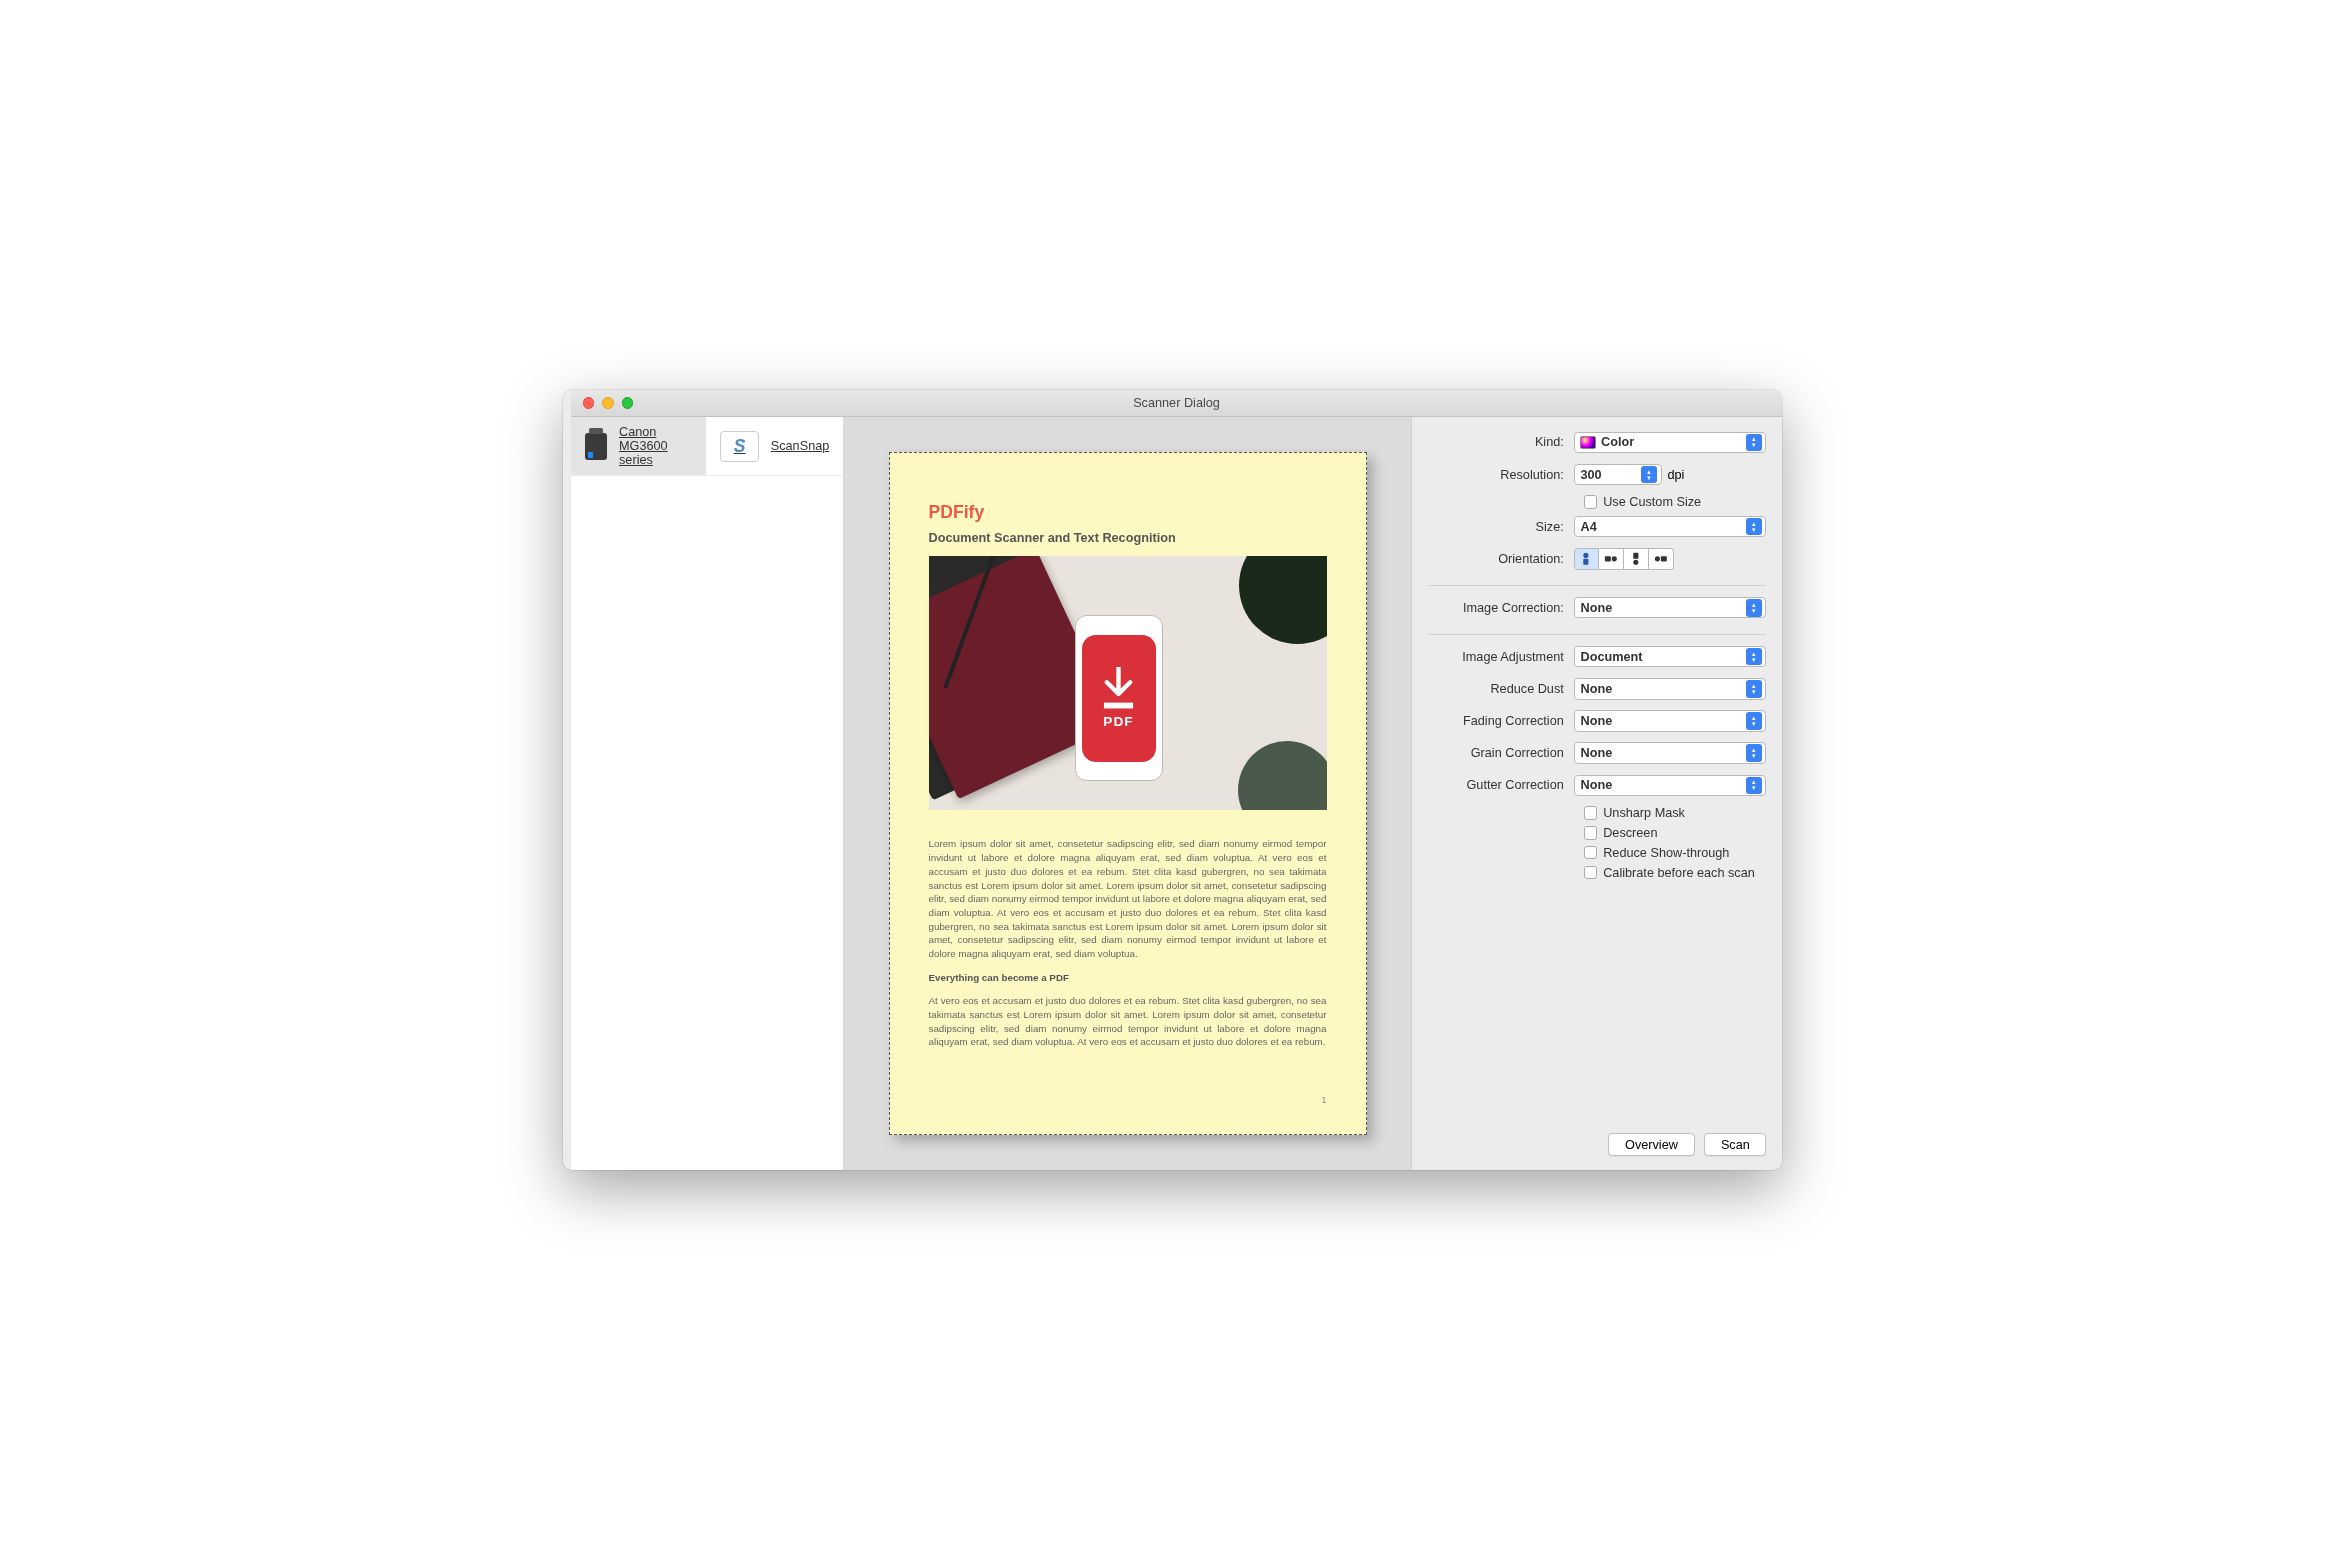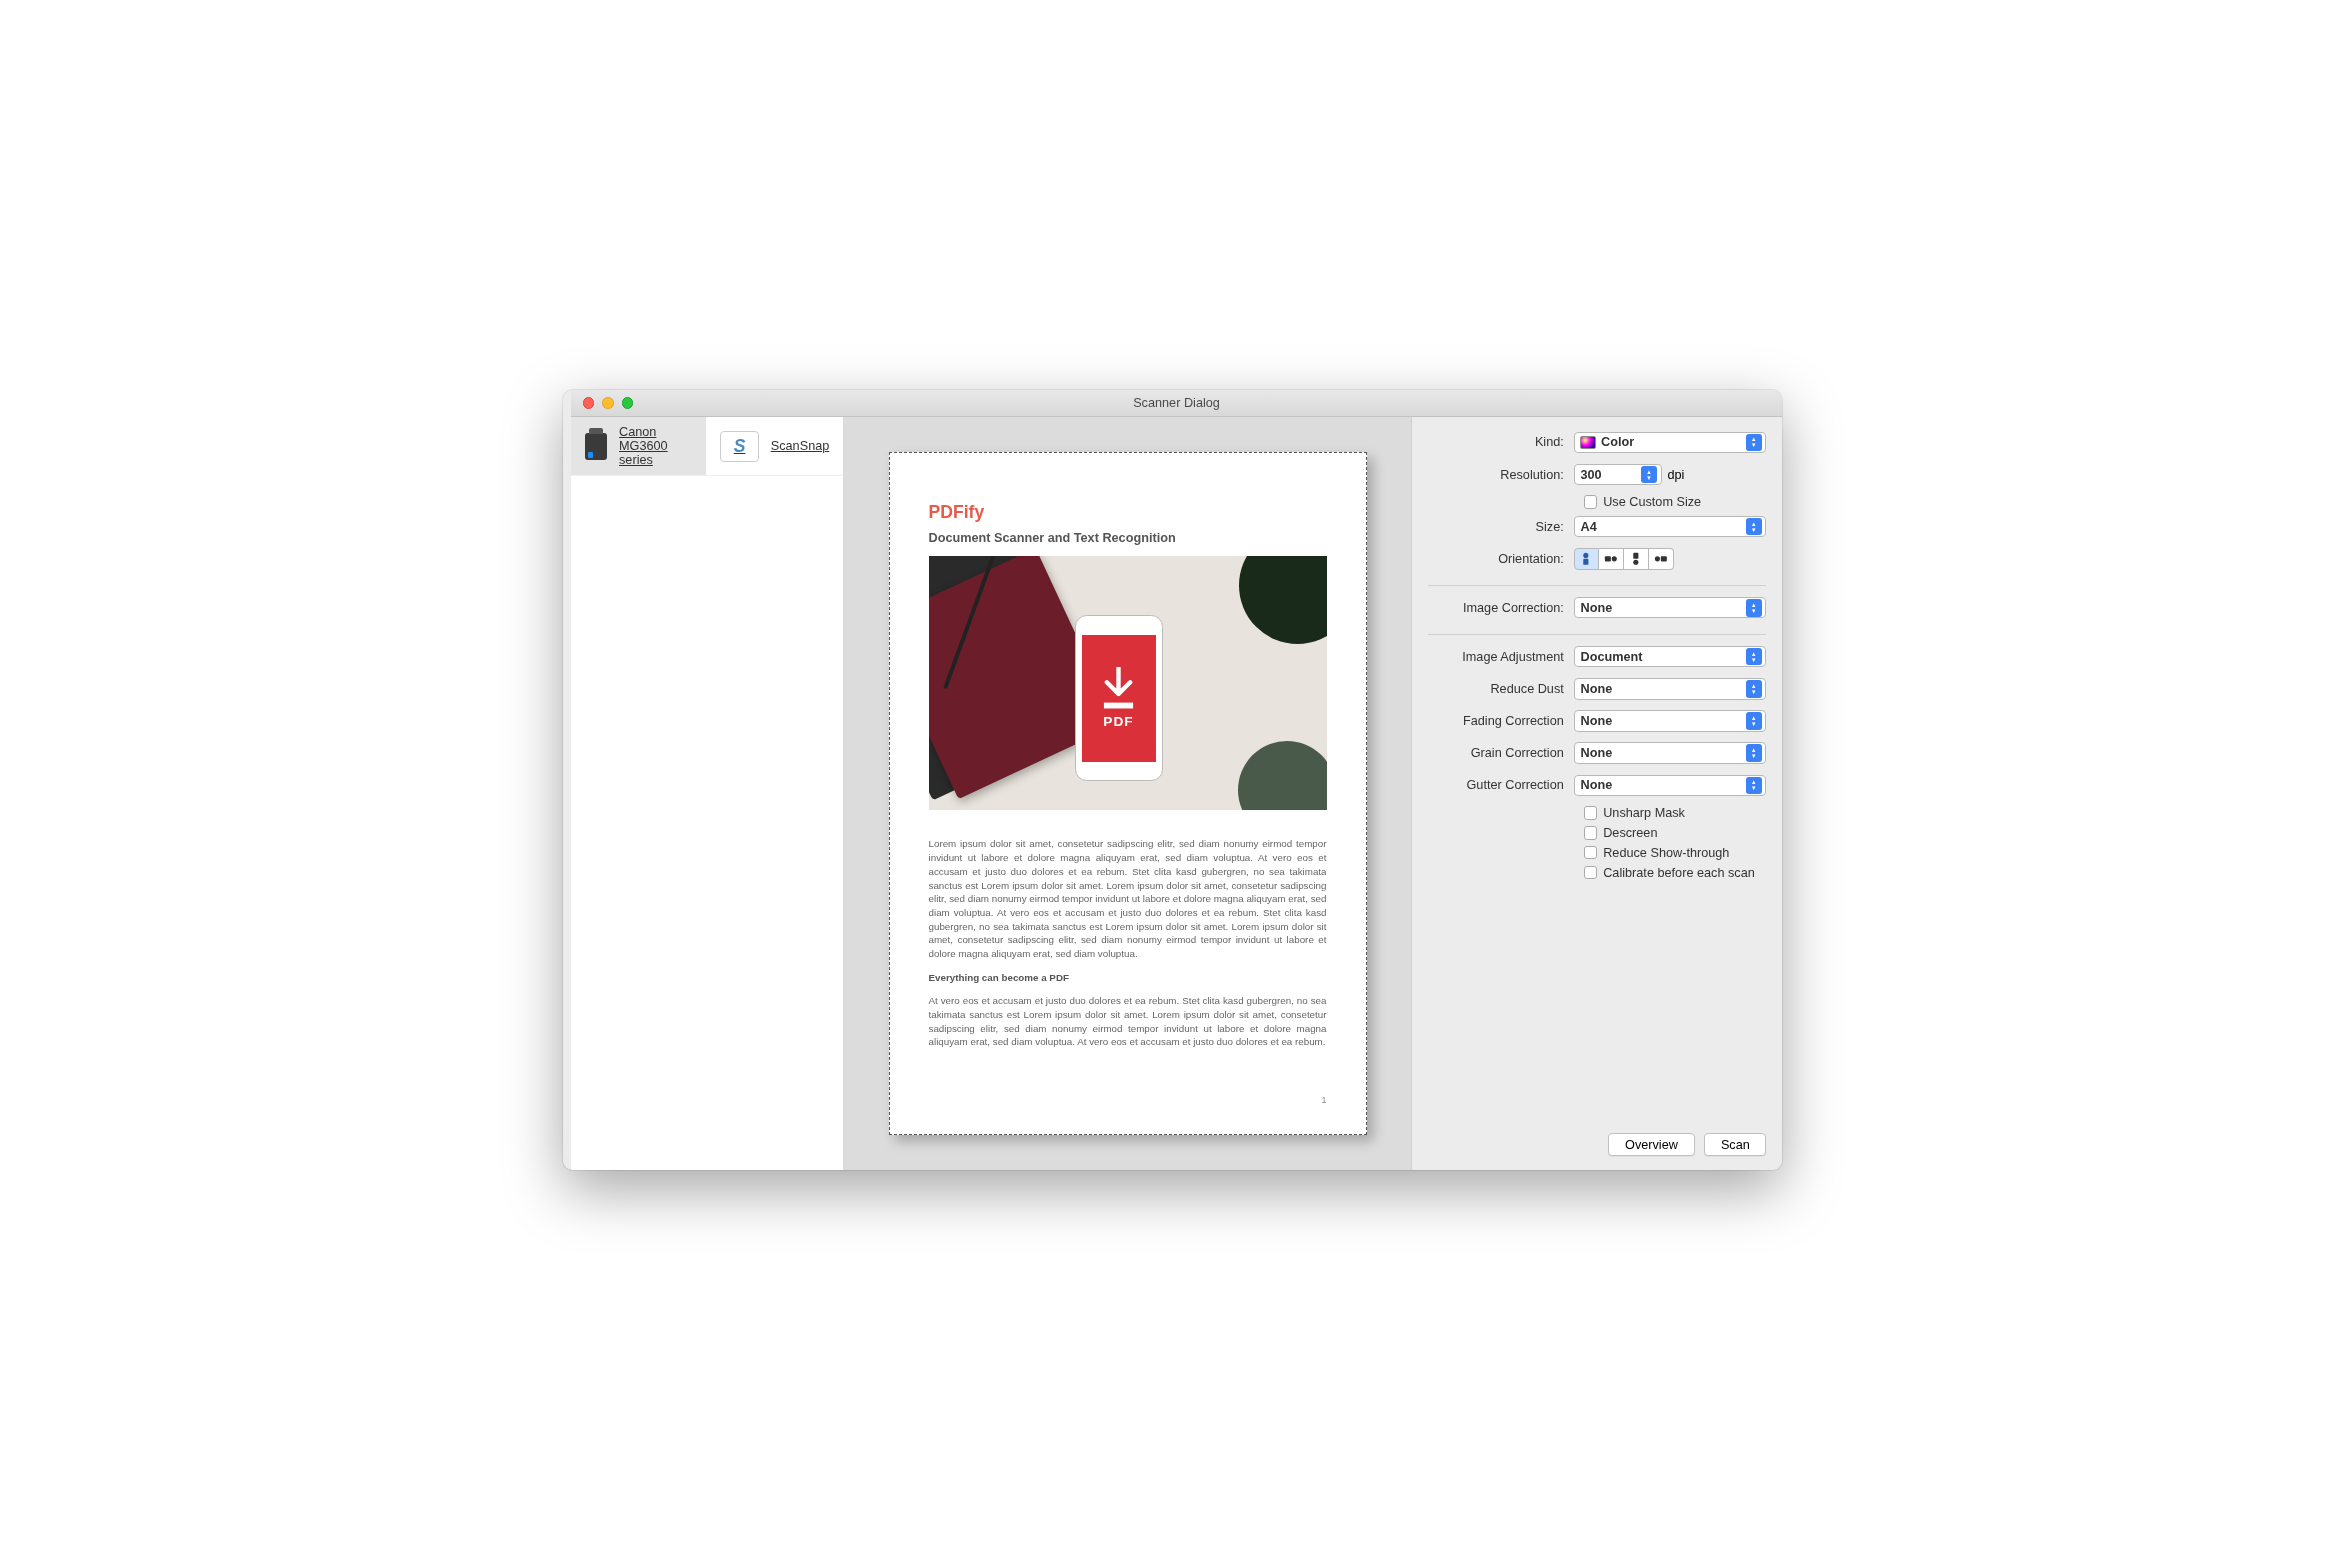--- a/index.html
+++ b/index.html
@@ -81,21 +81,21 @@
     display:flex; align-items:center; justify-content:center;
     font-weight:bold; font-style:italic; color:#4a8bc5; font-size:17.6px;
   }
   .sidebar-spacer { flex:1; background:repeating-linear-gradient(#fff,#fff 59px,#f9f9f9 59px,#f9f9f9 117px); }
   
   .preview-pane {
     flex:1; background:#dcdcdc; display:flex; align-items:center; justify-content:center;
     padding:9.8px;
   }
   .scan-preview {
-    width:478px; height:683px; background:#ffffff;
+    width:478px; height:683px; background:#fef9c3;
     border:1px dashed #555;
     box-shadow: 5.9px 5.9px 11.7px rgba(0,0,0,0.25);
     padding:49px 39px 29px 39px;
     font-size:9.8px; color:#5a5a5a;
     position:relative;
   }
   .scan-preview h1 { color:#e85a4a; font-size:17.6px; margin-bottom:7.8px; font-weight:600; }
   .scan-preview h2 { color:#555; font-size:12.7px; font-weight:600; margin-bottom:11.7px; }
   .scan-img {
     width:100%; height:254px; background:#e8e3dc;
@@ -121,21 +121,21 @@
   .scan-img .succ {
     position:absolute; right:-9.8px; bottom:-29px; width:98px; height:98px;
     background:#4a5a4a; border-radius:50%;
   }
   .scan-img .phone {
     position:absolute; left:146px; top:59px; width:88px; height:166px;
     background:#fff; border-radius:11.7px; border:1px solid #bbb;
     display:flex; align-items:center; justify-content:center;
   }
   .phone-screen {
-    width:74px; height:127px; background:#d9303a; border-radius:0;
+    width:74px; height:127px; background:#d9303a; border-radius:14px;
     display:flex; flex-direction:column; align-items:center; justify-content:center;
     color:#fff; font-weight:bold;
   }
   .phone-screen svg { width:35px; height:45px; fill:#fff; }
   .phone-screen span { font-size:13.7px; letter-spacing:1px; margin-top:2px; }
   .scan-preview p { line-height:1.4; margin-bottom:9.8px; text-align:justify; color:#666; }
   .scan-preview .bold { font-weight:bold; color:#555; }
   .scan-preview .pagenum { position:absolute; bottom:29px; right:39px; font-size:8.8px; color:#888; }
   
   .settings {

